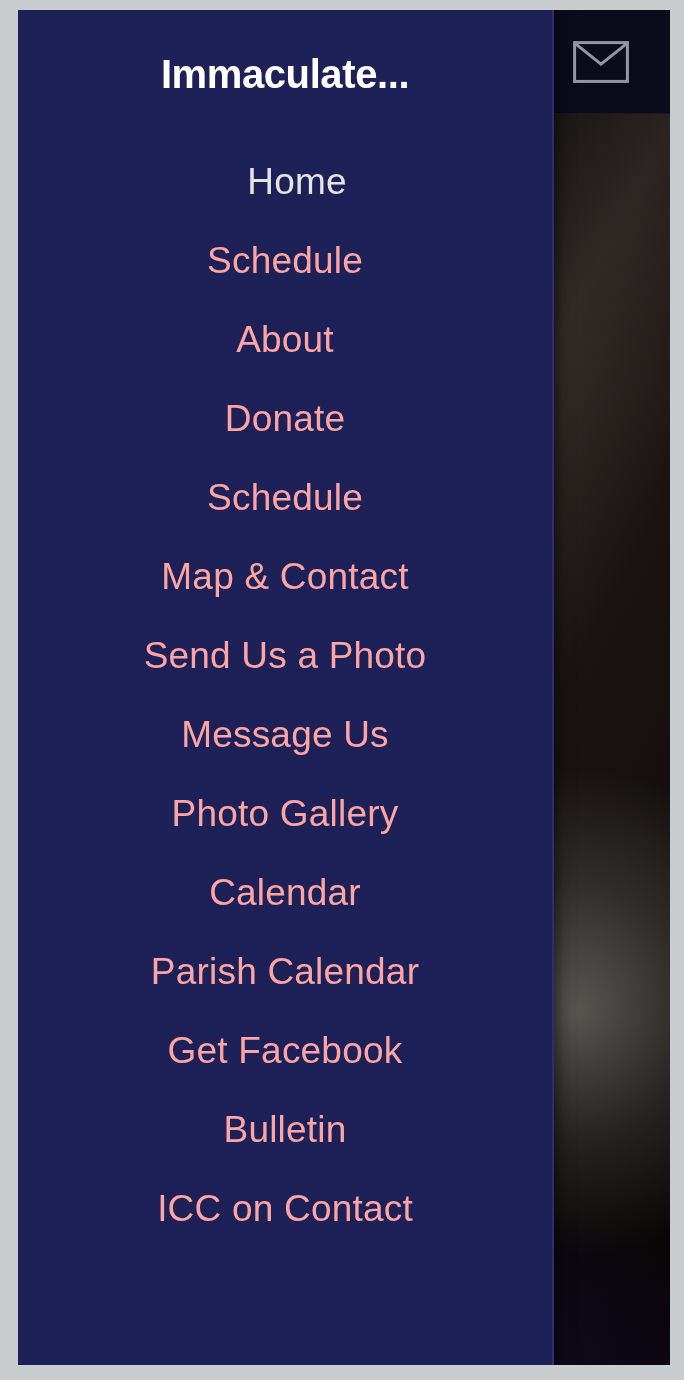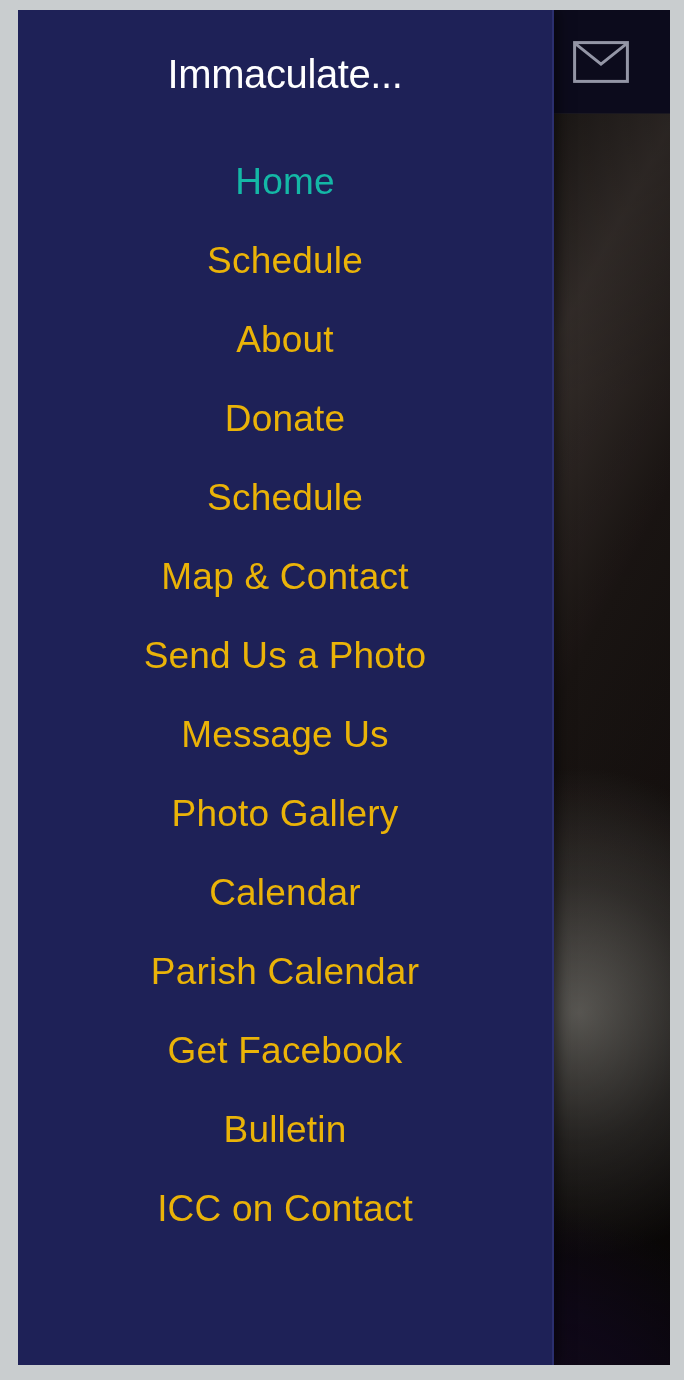--- a/index.html
+++ b/index.html
@@ -119,51 +119,52 @@
     box-shadow: 3px 0 14px rgba(0,0,0,0.55);
     box-sizing: border-box;
     display: flex;
     flex-direction: column;
     align-items: center;
   }
 
   #drawer-title {
     margin-top: 42px;
     font-size: 40px;
-    font-weight: 400;
+    font-weight: 700;
     color: #ffffff;
     letter-spacing: -0.4px;
     text-align: center;
     width: 100%;
     line-height: 1.1;
   }
 
   #drawer-menu {
     margin: 0;
     padding: 0;
     list-style: none;
     width: 100%;
     margin-top: 46px;
   }
 
   .menu-item {
     width: 100%;
     text-align: center;
     font-size: 37px;
     font-weight: 300;
-    color: #eab308;
+    color: #fca5a5;
     letter-spacing: 0.2px;
     line-height: 1;
     padding: 21px 0;
     cursor: pointer;
     white-space: nowrap;
   }
 
   .menu-item.is-current {
-    color: #14b8a6;
+    color: #e5e5e5;
+    padding-left: 12px;
   }
 </style>
 </head>
 <body>
 
 <div id="device-frame">
 
   <div id="app-viewport">
 
     <div id="background-page">

